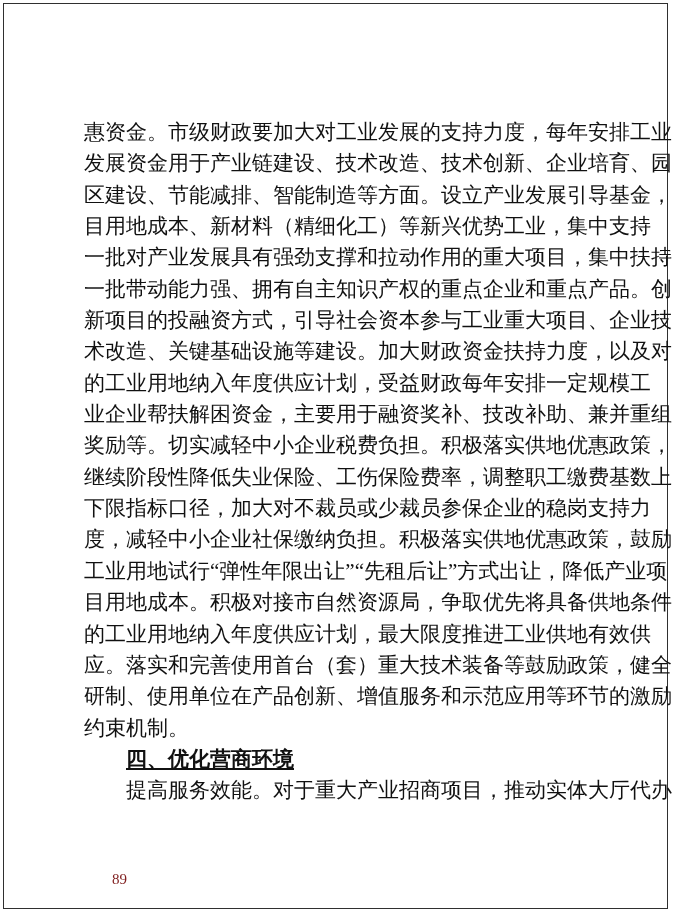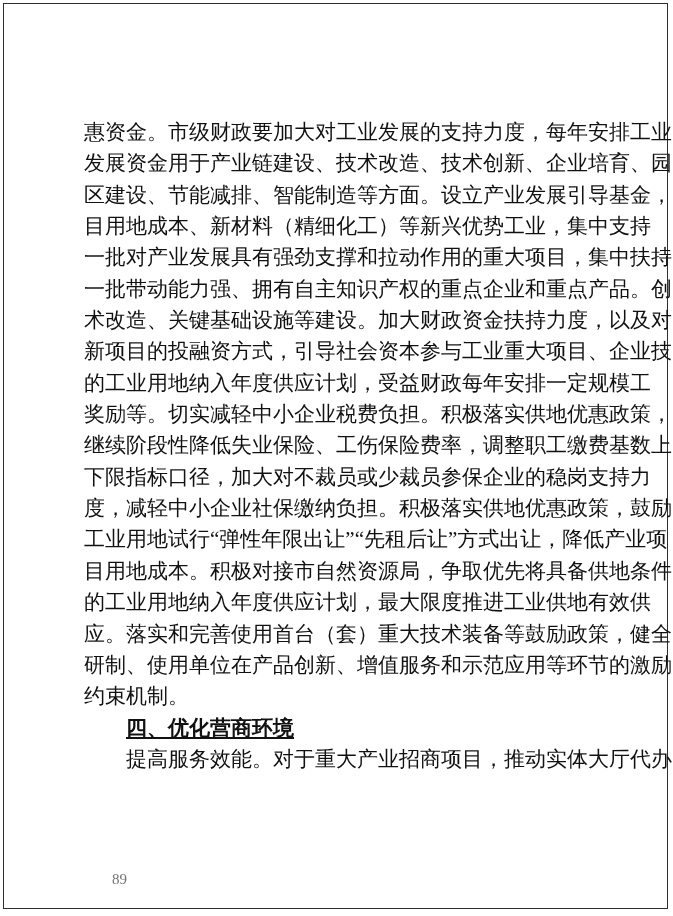--- a/index.html
+++ b/index.html
@@ -59,39 +59,40 @@
     width: 506px;
   }
   .bold {
     font-weight: normal;
   }
   .pagenum {
     position: absolute;
     left: 112px;
     top: 871px;
     font-size: 15px;
-    color: #737373;
+    color: #7f1d1d;
   }
 </style>
 </head>
 <body>
 
 <div class="sheet">
   <div class="frame"></div>
 
   <div class="textblock">
     <div class="line">惠资金。市级财政要加大对工业发展的支持力度，每年安排工业</div>
     <div class="line">发展资金用于产业链建设、技术改造、技术创新、企业培育、园</div>
     <div class="line">区建设、节能减排、智能制造等方面。设立产业发展引导基金，</div>
     <div class="line">目用地成本、新材料（精细化工）等新兴优势工业，集中支持</div>
     <div class="line">一批对产业发展具有强劲支撑和拉动作用的重大项目，集中扶持</div>
     <div class="line">一批带动能力强、拥有自主知识产权的重点企业和重点产品。创</div>
+    <div class="line">新项目的投融资方式，引导社会资本参与工业重大项目、企业技</div>
     <div class="line">术改造、关键基础设施等建设。加大财政资金扶持力度，以及对</div>
-    <div class="line">新项目的投融资方式，引导社会资本参与工业重大项目、企业技</div>
     <div class="line">的工业用地纳入年度供应计划，受益财政每年安排一定规模工</div>
+    <div class="line">业企业帮扶解困资金，主要用于融资奖补、技改补助、兼并重组</div>
     <div class="line">奖励等。切实减轻中小企业税费负担。积极落实供地优惠政策，</div>
     <div class="line">继续阶段性降低失业保险、工伤保险费率，调整职工缴费基数上</div>
     <div class="line">下限指标口径，加大对不裁员或少裁员参保企业的稳岗支持力</div>
     <div class="line">度，减轻中小企业社保缴纳负担。积极落实供地优惠政策，鼓励</div>
     <div class="line">工业用地试行“弹性年限出让”“先租后让”方式出让，降低产业项</div>
     <div class="line">目用地成本。积极对接市自然资源局，争取优先将具备供地条件</div>
     <div class="line">的工业用地纳入年度供应计划，最大限度推进工业供地有效供</div>
     <div class="line">应。落实和完善使用首台（套）重大技术装备等鼓励政策，健全</div>
     <div class="line">研制、使用单位在产品创新、增值服务和示范应用等环节的激励</div>
     <div class="line last">约束机制。</div>

